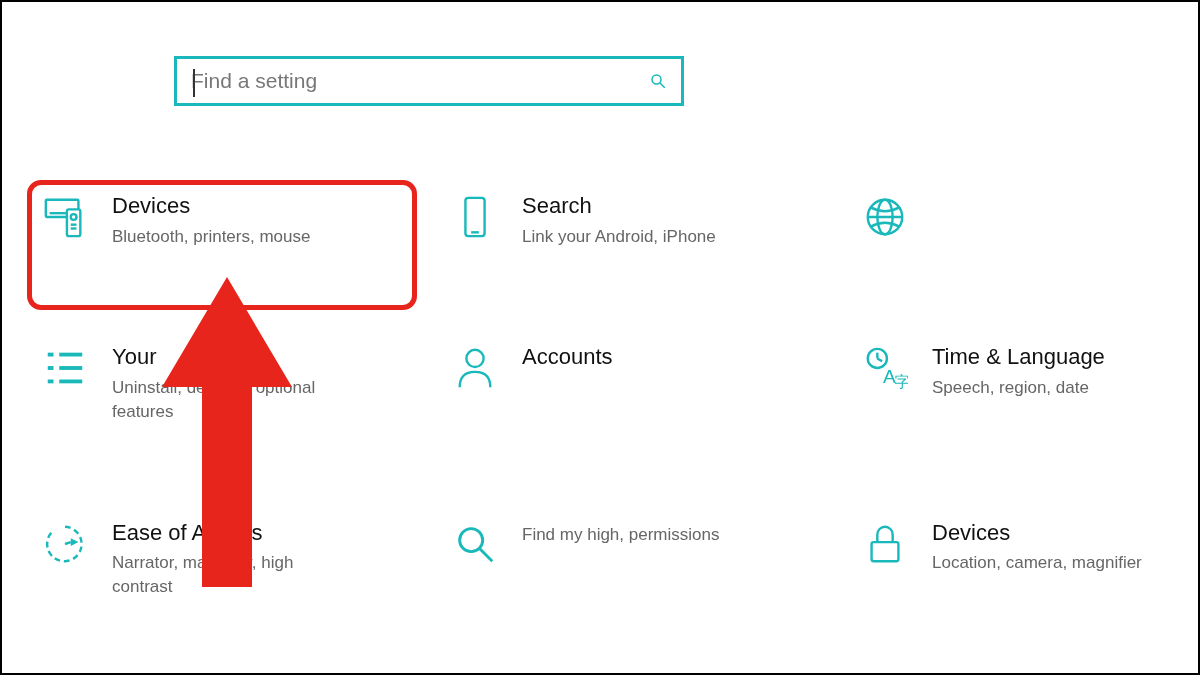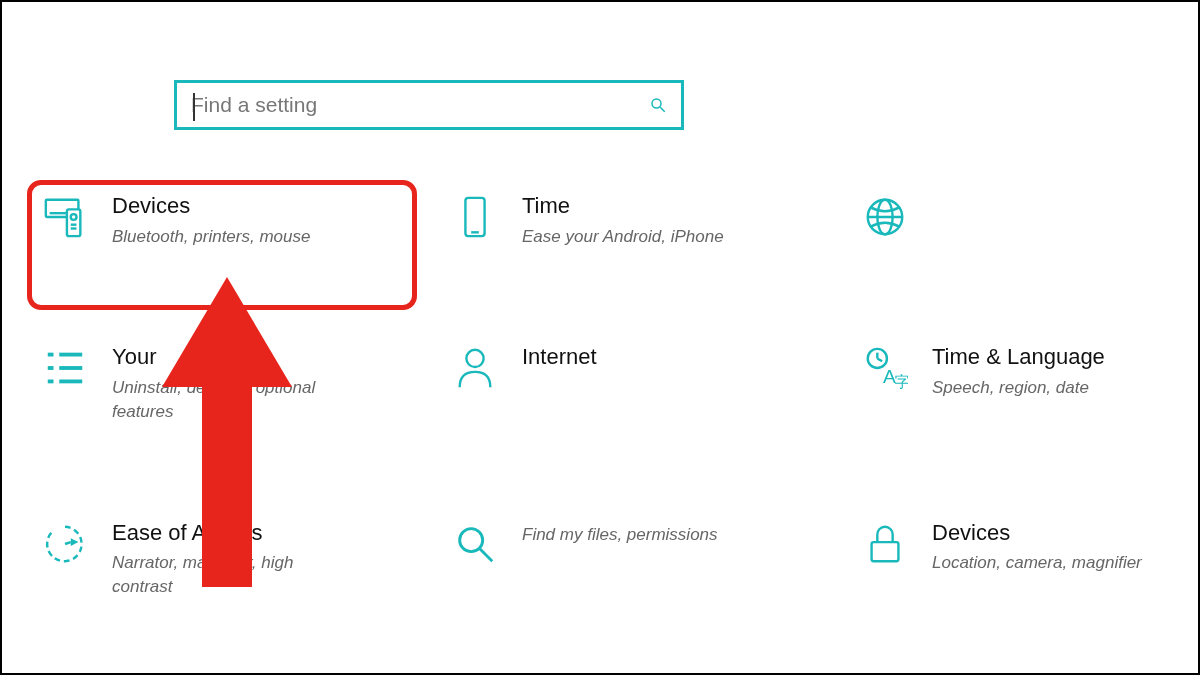--- a/index.html
+++ b/index.html
@@ -16,21 +16,20 @@
       position: absolute;
       left: 172px;
       top: 54px;
       width: 510px;
       height: 50px;
       border: 3px solid #18b8bb;
       display: flex;
       align-items: center;
       padding: 0 14px;
       background: #fff;
-      margin-top: 24px;
     }
     .search-wrap input {
       flex: 1;
       border: none;
       outline: none;
       font-size: 21px;
       font-family: inherit;
       color: #333;
     }
     .search-wrap input::placeholder { color: #777; }
@@ -74,21 +73,20 @@
       font-size: 22px;
       color: #111;
       font-weight: 400;
       line-height: 1.3;
     }
     .tile .subtitle {
       font-size: 17px;
       color: #666;
       margin-top: 4px;
       line-height: 1.4;
-      font-style: italic;
     }
     .highlight-box {
       position: absolute;
       left: 25px;
       top: 178px;
       width: 390px;
       height: 130px;
       border: 5px solid #e8251c;
       border-radius: 14px;
       pointer-events: none;
@@ -135,22 +133,22 @@
   </div>
 
   <div class="tile">
     <span class="icon">
       <svg viewBox="0 0 48 48" width="46" height="46" fill="none" stroke="#18b8bb" stroke-width="2.5">
         <rect x="14" y="4" width="20" height="40" rx="3"></rect>
         <line x1="20" y1="40" x2="28" y2="40"></line>
       </svg>
     </span>
     <div class="txt">
-      <div class="title">Time</div>
-      <div class="subtitle">Ease your Android, iPhone</div>
+      <div class="title">Search</div>
+      <div class="subtitle">Link your Android, iPhone</div>
     </div>
   </div>
 
   <div class="tile">
     <span class="icon">
       <svg viewBox="0 0 48 48" width="46" height="46" fill="none" stroke="#18b8bb" stroke-width="2.5">
         <circle cx="24" cy="24" r="18"></circle>
         <ellipse cx="24" cy="24" rx="8" ry="18"></ellipse>
         <line x1="6" y1="24" x2="42" y2="24"></line>
         <path d="M9 14 Q24 22 39 14"></path>
@@ -177,21 +175,21 @@
   </div>
 
   <div class="tile">
     <span class="icon">
       <svg viewBox="0 0 48 48" width="46" height="46" fill="none" stroke="#18b8bb" stroke-width="2.5">
         <circle cx="24" cy="14" r="9"></circle>
         <path d="M8 44 Q8 28 24 28 Q40 28 40 44"></path>
       </svg>
     </span>
     <div class="txt">
-      <div class="title">Internet</div>
+      <div class="title">Accounts</div>
     </div>
   </div>
 
   <div class="tile">
     <span class="icon">
       <svg viewBox="0 0 48 48" width="46" height="46" fill="none" stroke="#18b8bb" stroke-width="2.5">
         <circle cx="16" cy="14" r="10"></circle>
         <line x1="16" y1="8" x2="16" y2="14"></line>
         <line x1="16" y1="14" x2="21" y2="17"></line>
         <text x="22" y="40" font-size="20" fill="#18b8bb" stroke="none" font-family="sans-serif">A</text>
@@ -219,21 +217,21 @@
   </div>
 
   <div class="tile">
     <span class="icon">
       <svg viewBox="0 0 48 48" width="46" height="46" fill="none" stroke="#18b8bb" stroke-width="3">
         <circle cx="20" cy="20" r="12"></circle>
         <line x1="29" y1="29" x2="42" y2="42"></line>
       </svg>
     </span>
     <div class="txt">
-      <div class="subtitle">Find my files, permissions</div>
+      <div class="subtitle">Find my high, permissions</div>
     </div>
   </div>
 
   <div class="tile">
     <span class="icon">
       <svg viewBox="0 0 48 48" width="46" height="46" fill="none" stroke="#18b8bb" stroke-width="2.5">
         <rect x="10" y="22" width="28" height="20" rx="2"></rect>
         <path d="M16 22 V14 a8 8 0 0 1 16 0 V22"></path>
       </svg>
     </span>

